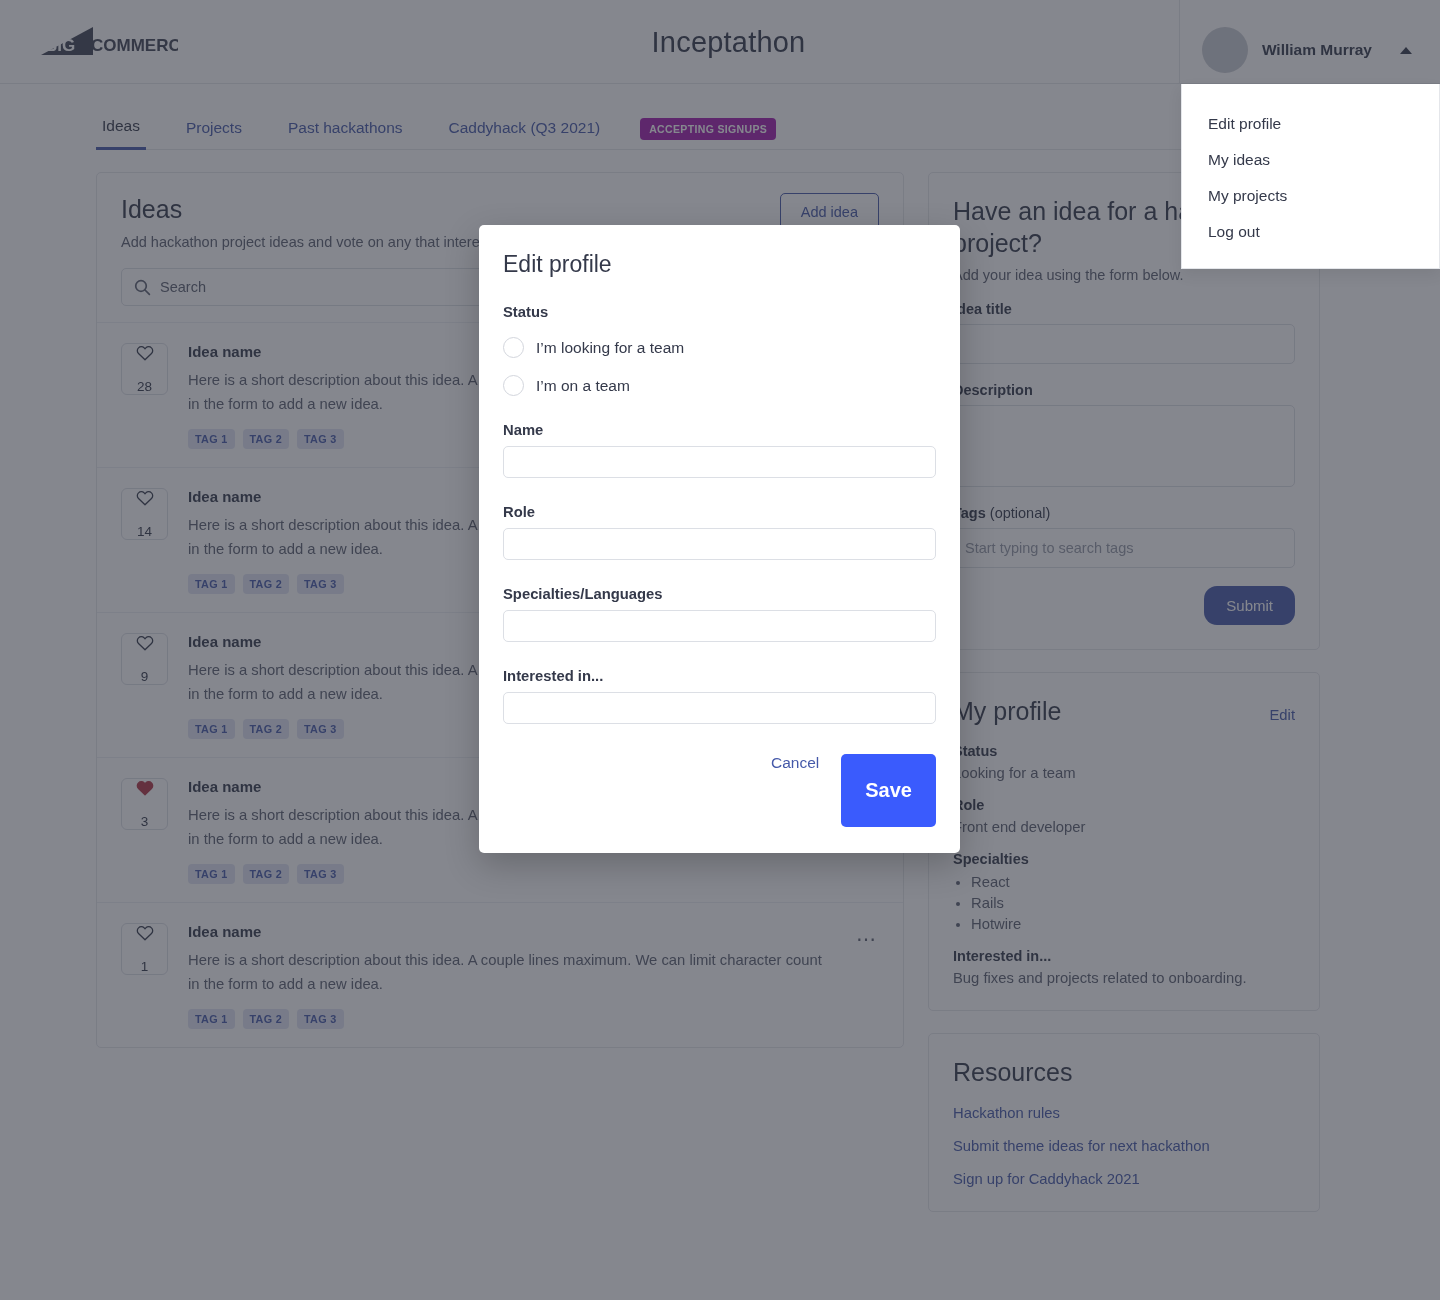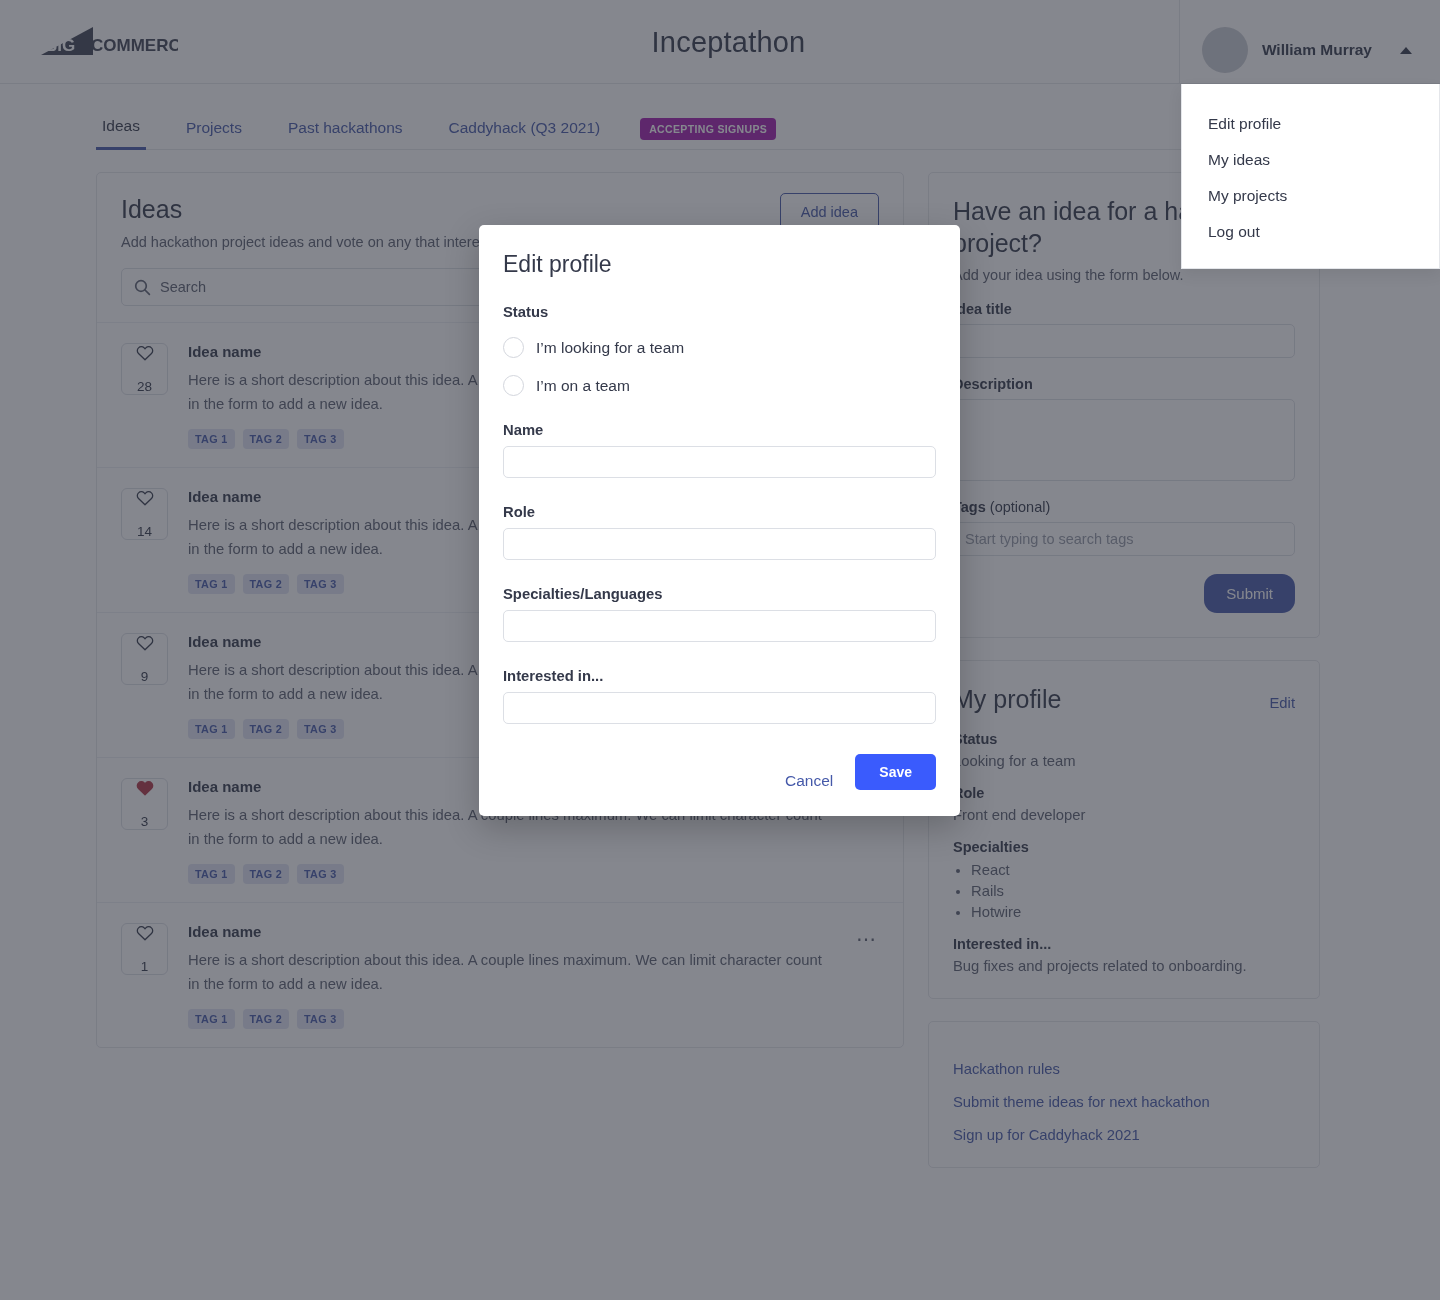--- a/index.html
+++ b/index.html
@@ -121,21 +121,21 @@
     letter-spacing: .3px; padding: 4px 7px; border-radius: 4px;
   }
   .kebab { position: absolute; right: 26px; top: 26px; color: #5b6070; font-size: 20px; letter-spacing: 1px; cursor: pointer; line-height: 1; }
 
   
   .rc-pad { padding: 22px 24px 24px 24px; }
   .rc-title { font-size: 25px; font-weight: 400; color: #34394a; line-height: 1.28; }
   .rc-sub { font-size: 14.5px; color: #5b6070; margin-top: 8px; }
   .field-label { font-size: 14.5px; font-weight: 700; color: #34394a; margin-top: 18px; }
   .field-label .opt { font-weight: 400; }
-  .inp { width: 100%; height: 34px; border: 1px solid #dcdfe5; border-radius: 5px; margin-top: 7px; background: #fff; }
+  .inp { width: 100%; height: 40px; border: 1px solid #dcdfe5; border-radius: 5px; margin-top: 7px; background: #fff; }
   .inp.ta { height: 82px; }
   .inp.ph { display: flex; align-items: center; padding: 0 11px; font-size: 14.5px; color: #9499a6; }
   .submit-btn {
     float: right; margin-top: 18px; background: #4559a9; color: #ffffff;
     border: none; border-radius: 13px; padding: 11px 22px; font-size: 15px; cursor: pointer;
   }
   .clearfix::after { content: ""; display: block; clear: both; }
 
   .profile-head { display: flex; align-items: baseline; justify-content: space-between; }
   .edit-link { font-size: 14.8px; color: #4559a9; cursor: pointer; }
@@ -153,25 +153,25 @@
     box-shadow: 0 12px 34px rgba(0,0,0,.22);
     padding: 26px 24px 26px 24px;
     z-index: 100;
   }
   .modal-title { font-size: 23px; font-weight: 400; color: #34394a; }
   .m-label { font-size: 14.8px; font-weight: 700; color: #34394a; margin-top: 26px; }
   .radio-row { display: flex; align-items: center; gap: 12px; margin-top: 17px; cursor: pointer; }
   .radio { width: 21px; height: 21px; border-radius: 50%; border: 1.5px solid #d3d6dd; background: #fff; flex: 0 0 21px; }
   .radio-label { font-size: 15.5px; color: #34394a; }
   .m-input { width: 100%; height: 32px; border: 1px solid #dcdfe5; border-radius: 5px; margin-top: 8px; background: #fff; }
-  .m-actions { display: flex; align-items: flex-end; justify-content: flex-end; gap: 22px; margin-top: 30px; }
+  .m-actions { display: flex; align-items: flex-start; justify-content: flex-end; gap: 22px; margin-top: 30px; }
   .btn-cancel { background: none; border: none; font-size: 15.5px; color: #4559a9; cursor: pointer; font-family: inherit; }
   .btn-save {
     background: #3a5bfd; color: #fff; border: none; border-radius: 5px;
-    padding: 10px 24px; font-size: 14px; font-weight: 700; cursor: pointer; font-family: inherit;
+    padding: 25px 24px; font-size: 20px; font-weight: 700; cursor: pointer; font-family: inherit;
   }
 </style>
 </head>
 <body>
 
 <div id="root">
 
   <div class="page-under">
 
     <div class="header">
@@ -352,20 +352,21 @@
                 <li>Rails</li>
                 <li>Hotwire</li>
               </ul>
             <div class="p-label">Interested in...</div>
             <div class="p-value">Bug fixes and projects related to onboarding.</div>
           </div>
         </div>
 
         <div class="card">
           <div class="rc-pad">
+            <div class="rc-title">Resources</div>
             <div id="resource-links">
                 <a class="res-link">Hackathon rules</a>
                 <a class="res-link">Submit theme ideas for next hackathon</a>
                 <a class="res-link">Sign up for Caddyhack 2021</a>
               </div>
           </div>
         </div>
 
       </div>
     </div>

